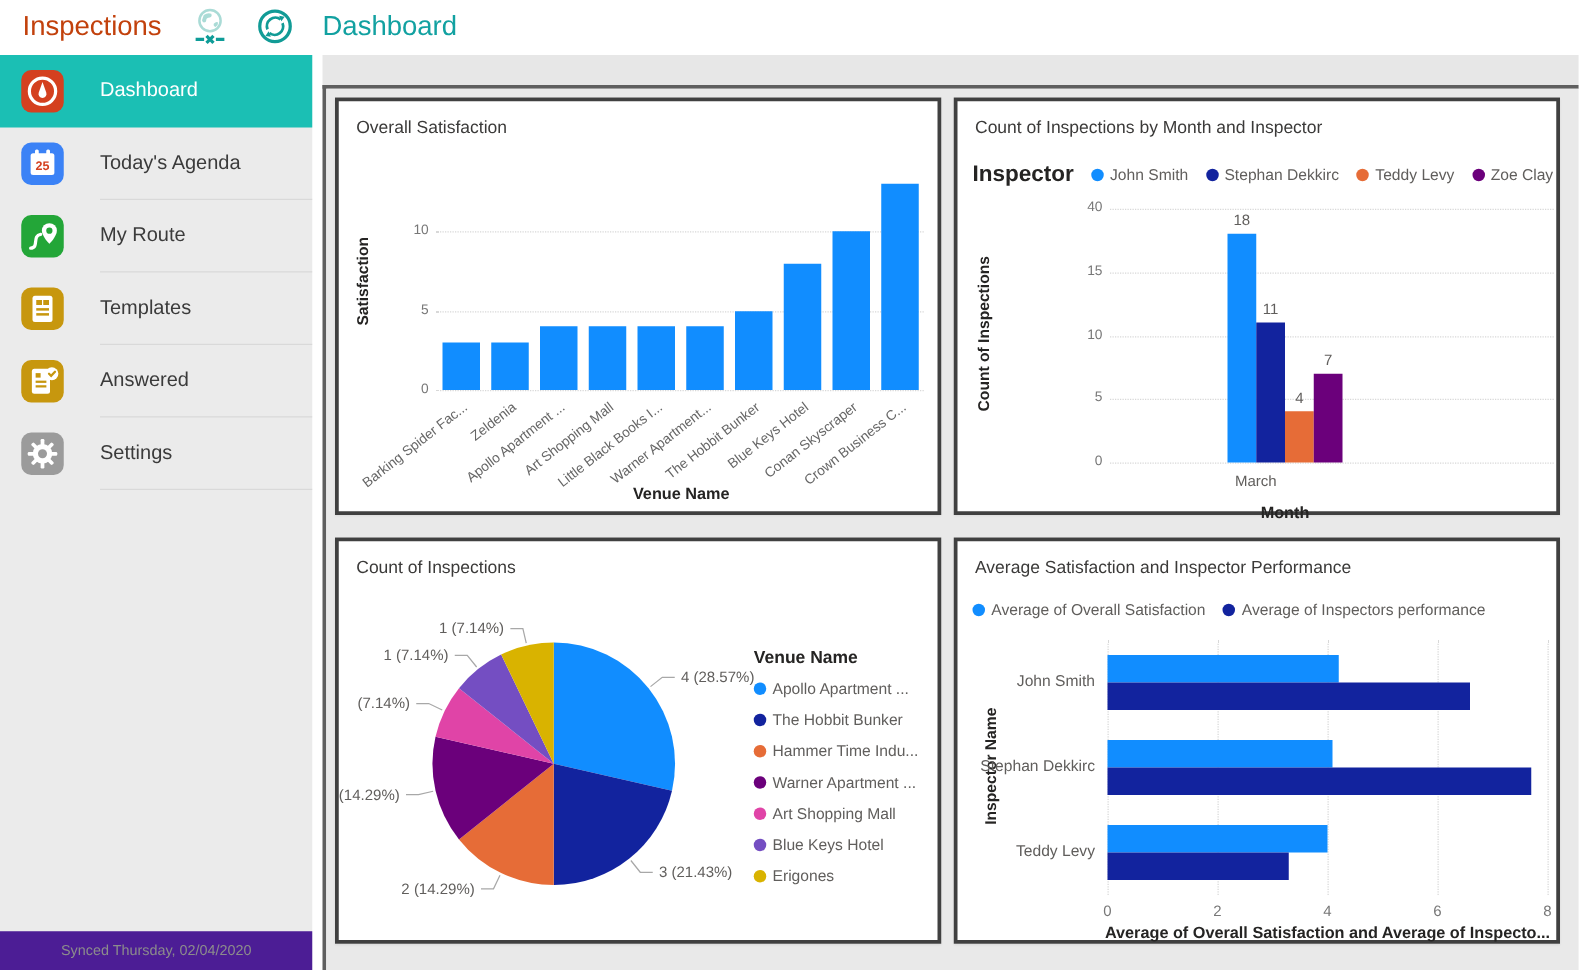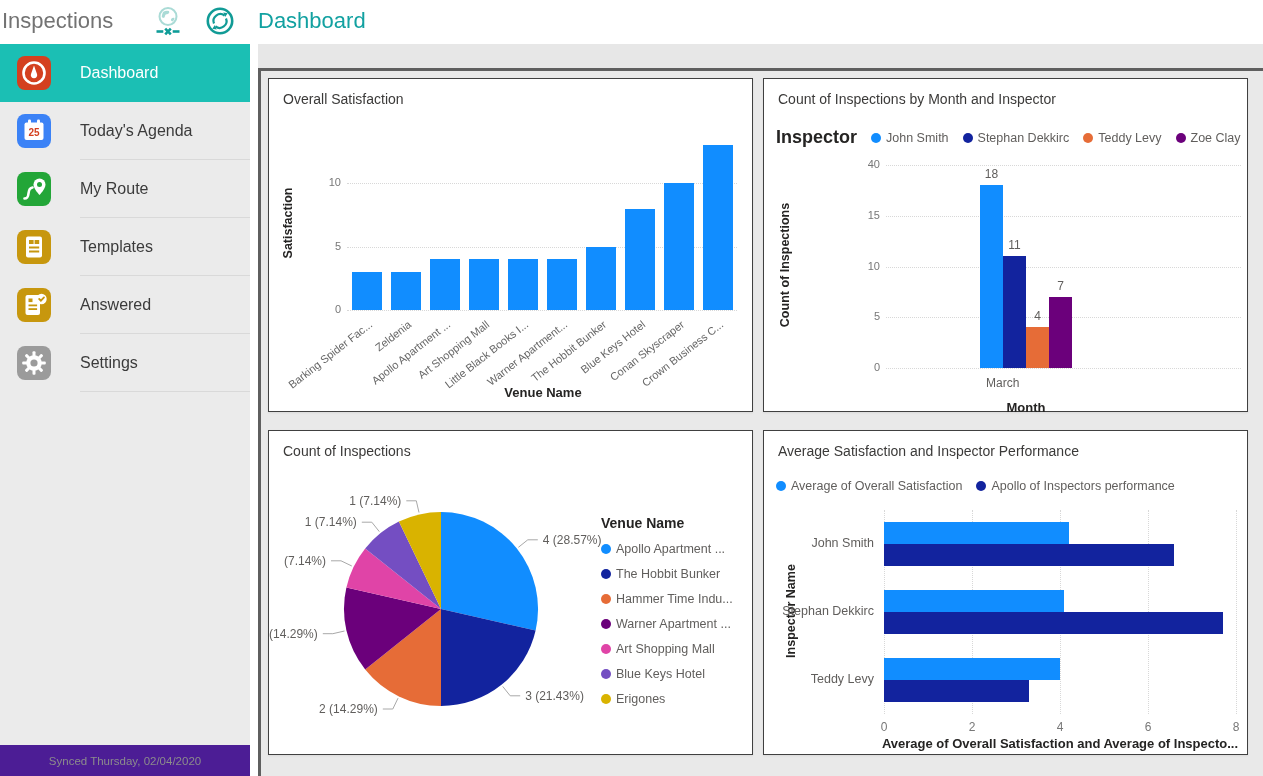--- a/index.html
+++ b/index.html
@@ -2,21 +2,21 @@
 <html><head>
 <meta charset="utf-8">
 <style>
   * { box-sizing: border-box; margin: 0; padding: 0; }
   html,body { width:1263px; height:776px; overflow:hidden; background:#fff;
     font-family:"Liberation Sans", sans-serif; }
   .app { position:relative; width:1263px; height:776px; }
 
   
   .header { position:absolute; left:0; top:0; right:0; height:44px; background:#fff; }
-  .app-title { position:absolute; left:2px; top:8px; font-size:22px; color:#737373; }
+  .app-title { position:absolute; left:18px; top:8px; font-size:22px; color:#c2410c; }
   .page-title { position:absolute; left:258px; top:8px; font-size:22px; color:#12A1A1; }
   .hicon { position:absolute; top:4px; width:36px; height:36px; background:none; border:none; cursor:pointer; }
   .hicon svg { width:34px; height:34px; }
   #icon-offline { left:150px; }
   #icon-sync { left:202px; }
 
   
   .sidebar { position:absolute; left:0; top:44px; width:250px; bottom:0; background:#EBEBEB; }
   .side-item { position:relative; height:58px; display:flex; align-items:center; cursor:pointer; }
   .side-item::after { content:""; position:absolute; left:80px; right:0; bottom:0; height:1px; background:#D9D9D9; }
@@ -31,21 +31,21 @@
 
   .gutter { position:absolute; left:250px; top:44px; width:8px; bottom:0; background:#fff; }
 
   
   .dashboard { position:absolute; left:258px; top:0; right:0; bottom:0; }
   .top-strip { position:absolute; left:0; right:0; top:44px; height:24px; background:#E7E7E7; }
   .hline { position:absolute; left:0; right:0; top:68px; height:3px; background:#5F5F5F; }
   .vline { position:absolute; left:0; top:68px; width:3px; bottom:0; background:#5F5F5F; }
   .canvas { position:absolute; left:3px; top:71px; right:0; bottom:0; background:#E9E9E9; }
 
-  .card { position:absolute; background:#fff; border:1px solid #404040; box-shadow:0 1px 2px rgba(0,0,0,0.07); }
+  .card { position:absolute; background:#fff; border:3px solid #404040; box-shadow:0 1px 2px rgba(0,0,0,0.07); }
   #card1 { left:7px; top:7px;  width:485px; height:334px; }
   #card2 { left:502px; top:7px;  width:485px; height:334px; }
   #card3 { left:7px; top:359px; width:485px; height:325px; }
   #card4 { left:502px; top:359px; width:485px; height:325px; }
   .chart-title { position:absolute; left:14px; top:12px; font-size:14px; font-weight:normal; color:#3B3A39; }
 
   .plot { position:absolute; }
   #c1-plot { left:78px;  top:60px; width:390px; height:171px; }
   #c2-plot { left:122px; top:86px; width:355px; height:203px; }
   #c4-plot { left:120px; top:79px; width:352px; height:204px; }
@@ -343,21 +343,21 @@
 
       <section class="card" id="card4">
         <h3 class="chart-title">Average Satisfaction and Inspector Performance</h3>
         <div class="legend" id="c4-legend">
             <div class="legend-item">
               <div class="legend-dot" style="background: rgb(17, 141, 255);"></div>
               <div class="legend-label">Average of Overall Satisfaction</div>
             </div>
             <div class="legend-item">
               <div class="legend-dot" style="background: rgb(18, 35, 158);"></div>
-              <div class="legend-label">Apollo of Inspectors performance</div>
+              <div class="legend-label">Average of Inspectors performance</div>
             </div>
           </div>
         <div class="ytitle" id="c4-ytitle">Inspector Name</div>
         <div class="plot" id="c4-plot">
             <div class="vgrid" style="left: 0px;"></div>
             <div class="xtick" style="left: -15px; top: 210px;">0</div>
             <div class="vgrid" style="left: 88px;"></div>
             <div class="xtick" style="left: 73px; top: 210px;">2</div>
             <div class="vgrid" style="left: 176px;"></div>
             <div class="xtick" style="left: 161px; top: 210px;">4</div>

